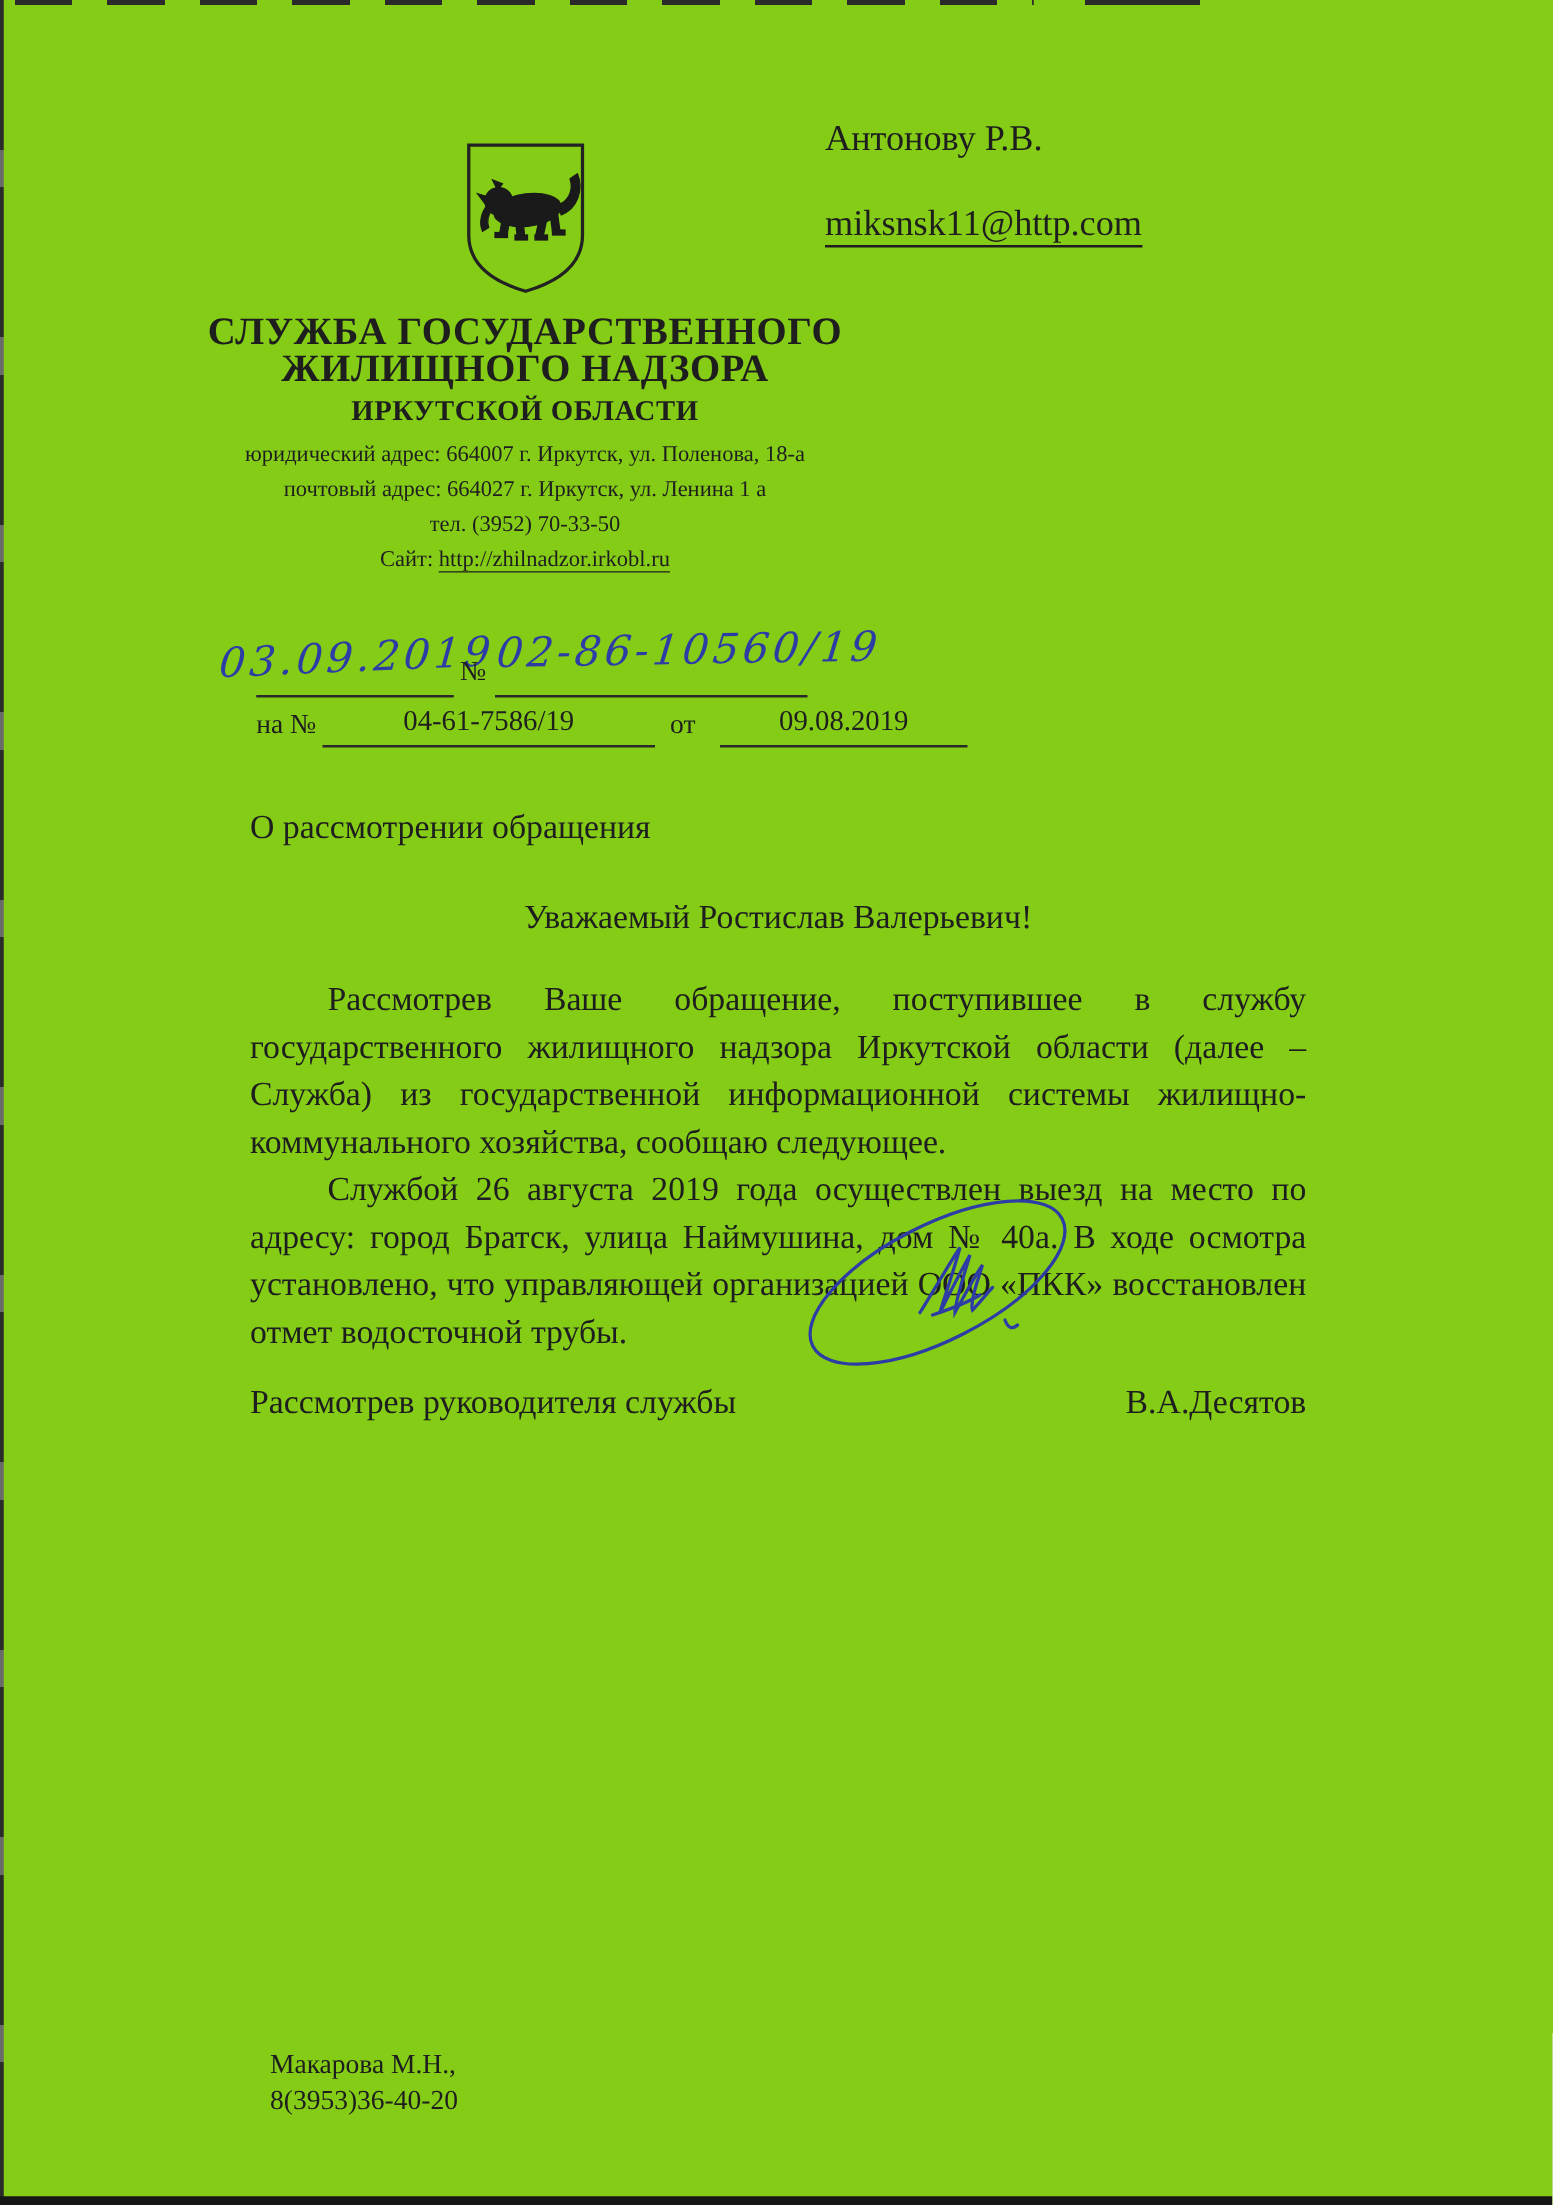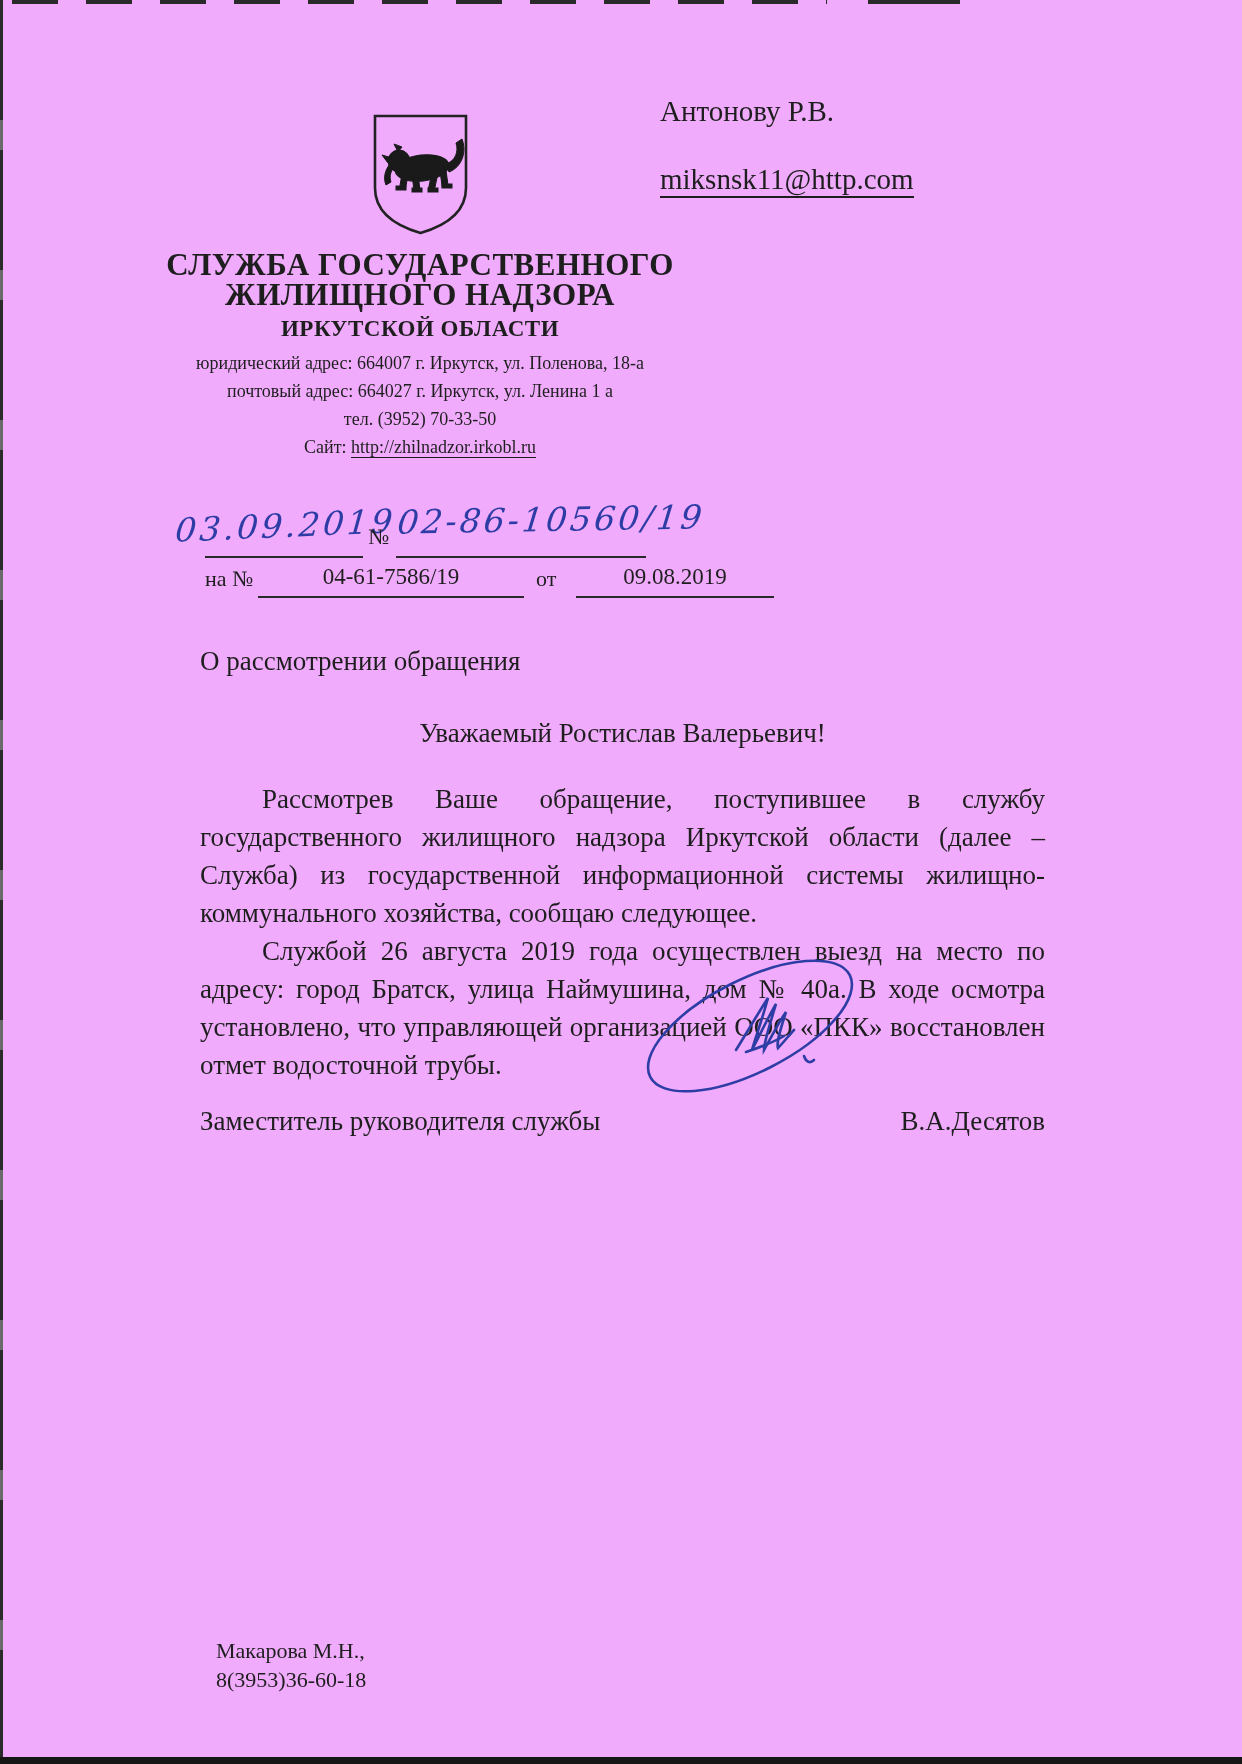--- a/index.html
+++ b/index.html
@@ -1,19 +1,19 @@
 <!DOCTYPE html>
 <html><head>
 <meta charset="utf-8">
 <style>
   html,body{margin:0;padding:0;background:#e9e9e9;}
   .page{
     position:relative;
     width:1242px;height:1764px;
-    background:#f0abfc;
+    background:#84cc16;
     font-family:"Liberation Serif", serif;
     color:#1e1e1e;
     overflow:hidden;
   }
   
   .edge-left{position:absolute;left:0;top:0;width:3px;height:1764px;
     background:repeating-linear-gradient(180deg,#2b2b2b 0 120px,#6a6a6a 120px 150px);}
   .edge-bottom{position:absolute;left:0;bottom:0;width:1242px;height:7px;background:#161616;}
   .edge-top{position:absolute;left:12px;top:0;width:815px;height:4px;
     background:repeating-linear-gradient(90deg,#2a2a2a 0 46px,transparent 46px 74px);}
@@ -143,22 +143,22 @@
       <g fill="none" stroke="#2e3da5" stroke-width="2.6" stroke-linecap="round">
         <ellipse cx="132" cy="88" rx="112" ry="46" transform="rotate(-27 132 88)"></ellipse>
         <path d="M118,112 C128,96 142,72 150,60 C144,82 136,104 134,112 C142,96 152,76 158,66 C152,86 146,104 146,112 C154,98 162,82 168,74 C163,90 158,104 160,110 C166,104 172,96 176,92"></path>
         <path d="M128,114 C140,110 156,104 166,98"></path>
         <path d="M186,118 c2,6 6,8 10,4"></path>
       </g>
     </svg>
   </div>
 
   <div class="sig-row">
-    <span>Заместитель руководителя службы</span>
+    <span>Рассмотрев руководителя службы</span>
     <span>В.А.Десятов</span>
   </div>
 
   <div class="executor">
     <div>Макарова М.Н.,</div>
-    <div>8(3953)36-60-18</div>
+    <div>8(3953)36-40-20</div>
   </div>
 
 </div>
 
 </body></html>

